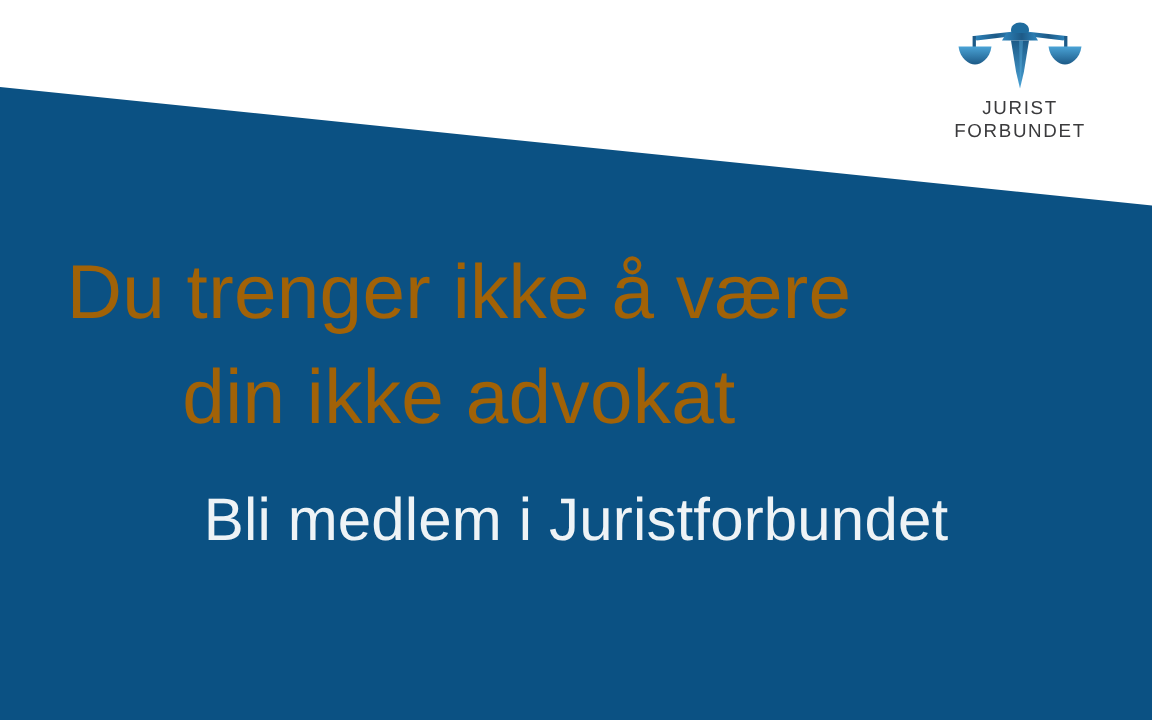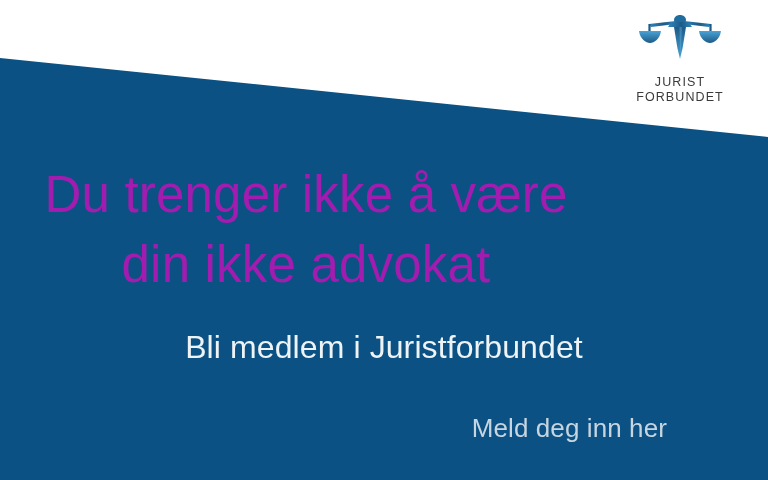--- a/index.html
+++ b/index.html
@@ -42,61 +42,61 @@
     display: flex;
     flex-direction: column;
     align-items: center;
   }
   .logo-mark {
     display: block;
     width: 84px;
     height: 46px;
   }
   .logo-wordmark {
-    margin-top: 15px;
+    margin-top: 5px;
     text-align: center;
     color: #3a3a3c;
     font-family: "Liberation Sans", sans-serif;
     font-size: 12.5px;
     font-weight: 400;
     letter-spacing: 1.1px;
     line-height: 15px;
   }
   .logo-wordmark .line-2 {
     display: block;
   }
 
   
   .headline {
     position: absolute;
     left: 0;
     top: 160px;
     width: 612px;
     text-align: center;
-    color: #a21caf;
+    color: #a16207;
     font-family: "Liberation Sans", sans-serif;
     font-weight: 300;
     font-size: 51px;
     line-height: 70px;
     letter-spacing: 0.2px;
   }
   .headline .hl-line {
     display: block;
   }
 
   .subheadline {
     position: absolute;
     left: 0;
     top: 326px;
     width: 768px;
     text-align: center;
     color: #eef3f6;
     font-family: "Liberation Sans", sans-serif;
     font-weight: 400;
-    font-size: 32px;
+    font-size: 40px;
     line-height: 42px;
     letter-spacing: 0.1px;
   }
 
   
   .cta {
     position: absolute;
     right: 101px;
     top: 411px;
     color: #c6d5e0;
@@ -160,15 +160,14 @@
     </div>
   </div>
 
   <div class="headline">
     <span class="hl-line">Du trenger ikke å være</span>
     <span class="hl-line">din ikke advokat</span>
   </div>
 
   <div class="subheadline">Bli medlem i Juristforbundet</div>
 
-  <a class="cta" href="#">Meld deg inn her</a>
 
 </div>
 
 </body></html>

